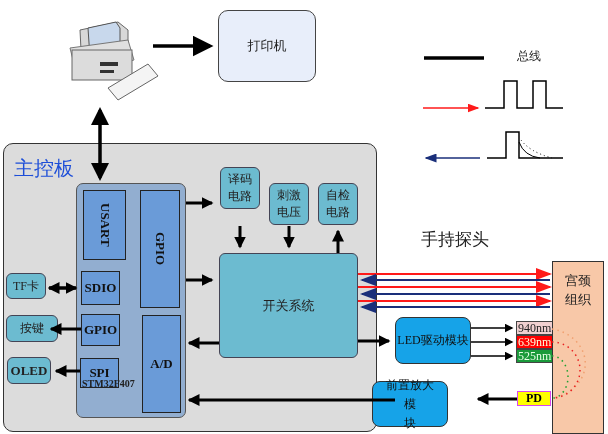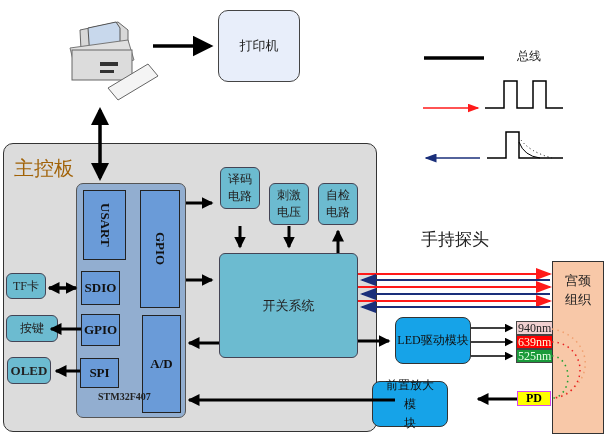--- a/index.html
+++ b/index.html
@@ -2,33 +2,33 @@
 <html><head>
 <meta charset="utf-8">
 <style>
   html, body { margin:0; padding:0; background:#fff; }
   body { width:608px; height:434px; position:relative; overflow:hidden;
          font-family: "DejaVu Sans", sans-serif; }
   .abs { position:absolute; box-sizing:border-box; }
   .serif { font-family: "Liberation Serif", "DejaVu Serif", serif; font-weight:bold; }
   .mainboard { left:3px; top:143px; width:374px; height:289px; background:#dcdcdc;
                border:1.5px solid #333; border-radius:10px; }
-  .mb-title { left:14px; top:155px; font-size:20px; color:#a16207; }
+  .mb-title { left:14px; top:155px; font-size:20px; color:#1d4ed8; }
   .mcu { left:76px; top:183px; width:110px; height:235px; background:#92aed0;
          border:1.5px solid #555; border-radius:7px; }
   .blk { background:#6a9bd8; border:1.5px solid #222; display:flex;
          align-items:center; justify-content:center; font-size:13px; color:#111; }
   .vert { writing-mode:vertical-rl; }
   .tealbox { background:#6cbbd0; border:1.5px solid #445; border-radius:6px;
              display:flex; align-items:center; justify-content:center; text-align:center;
              font-size:12px; color:#222; line-height:17px; }
   .bluebox { background:#16a3e8; border:1.5px solid #333; border-radius:8px;
              display:flex; align-items:center; justify-content:center; text-align:center;
              font-size:12px; color:#111; line-height:19px; }
-  .printer { left:218px; top:10px; width:82px; height:72px; background:#e8eefa;
+  .printer { left:218px; top:10px; width:98px; height:72px; background:#e8eefa;
              border:1.5px solid #444; border-radius:10px; display:flex; align-items:center;
              justify-content:center; font-size:13px; color:#222; }
   .tissue { left:552px; top:261px; width:52px; height:173px; background:#f8c8a8;
             border:1.5px solid #333; }
   .tissue-label { left:552px; top:271px; width:52px; text-align:center; font-size:13px;
                   line-height:19px; color:#222; }
   .wl { height:14px; width:38px; border:1px solid #444; font-size:12px; line-height:12px;
         font-family: "Liberation Serif", serif; padding-left:1px; }
   svg { position:absolute; left:0; top:0; }
 </style>
@@ -38,21 +38,21 @@
 <div class="abs mainboard"></div>
 <div class="abs mb-title">主控板</div>
 
 <div class="abs mcu"></div>
 <div class="abs blk serif vert" style="left:83px;top:190px;width:43px;height:70px;">USART</div>
 <div class="abs blk serif vert" style="left:140px;top:190px;width:40px;height:118px;">GPIO</div>
 <div class="abs blk serif" style="left:81px;top:271px;width:39px;height:34px;">SDIO</div>
 <div class="abs blk serif" style="left:81px;top:314px;width:39px;height:32px;">GPIO</div>
 <div class="abs blk serif" style="left:80px;top:358px;width:39px;height:30px;">SPI</div>
 <div class="abs blk serif" style="left:142px;top:315px;width:39px;height:98px;">A/D</div>
-<div class="abs serif" style="left:82px;top:391px;font-size:10px;color:#222;margin-left:16px;">STM32F407</div>
+<div class="abs serif" style="left:82px;top:378px;font-size:10px;color:#222;">STM32F407</div>
 
 <div class="abs tealbox" style="left:6px;top:273px;width:40px;height:26px;font-family:'Liberation Serif',serif;">TF卡</div>
 <div class="abs tealbox" style="left:6px;top:315px;width:52px;height:27px;text-align:right;">按键</div>
 <div class="abs tealbox serif" style="left:7px;top:357px;width:44px;height:27px;font-size:13px;">OLED</div>
 
 <div class="abs tealbox" style="left:220px;top:167px;width:40px;height:42px;padding:0 4px;">译码<br>电路</div>
 <div class="abs tealbox" style="left:269px;top:183px;width:40px;height:42px;padding:12px 4px;">刺激<br>电压</div>
 <div class="abs tealbox" style="left:318px;top:183px;width:40px;height:42px;padding:0 4px;">自检<br>电路</div>
 
 <div class="abs tealbox" style="left:219px;top:253px;width:139px;height:105px;font-size:13px;">开关系统</div>

